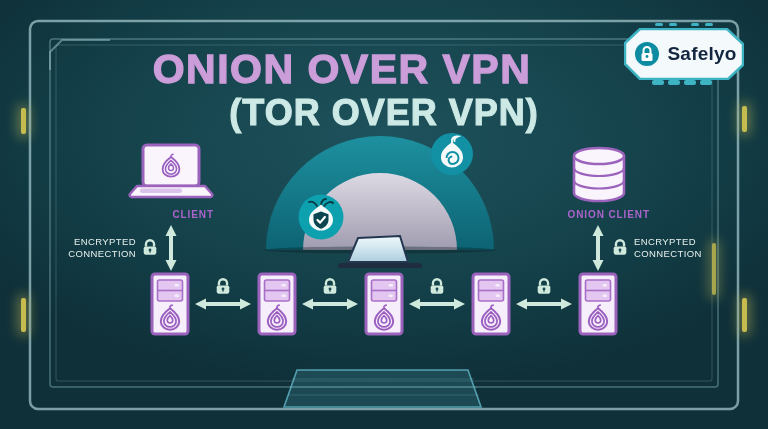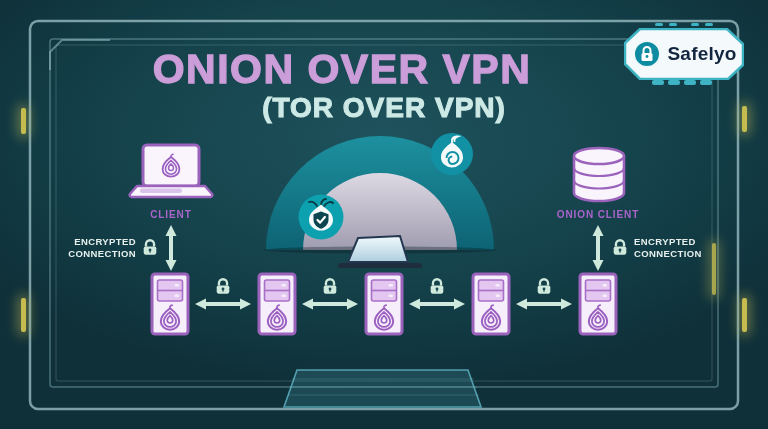--- a/index.html
+++ b/index.html
@@ -12,30 +12,30 @@
   .abs{position:absolute;}
   svg{display:block;}
   
   .title-main{
     left:0;top:46px;width:684px;text-align:center;
     font-size:41px;font-weight:bold;letter-spacing:1.5px;color:#cb9dd9;
     -webkit-text-stroke:1.3px #cb9dd9;
   }
   .title-sub{
     left:0;top:92px;width:768px;text-align:center;
-    font-size:28px;font-weight:bold;letter-spacing:1px;color:#cde9e6;
+    font-size:36px;font-weight:bold;letter-spacing:1px;color:#cde9e6;
     -webkit-text-stroke:1.1px #cde9e6;
   }
   
   .lbl{
     font-size:10px;font-weight:bold;letter-spacing:.9px;line-height:1.25;
-    color:#aa64cc;text-align:center;
+    color:#aa64cc;text-align:right;
   }
   .enc{
-    font-size:9.5px;font-weight:bold;letter-spacing:.4px;line-height:1.3;
+    font-size:9.5px;font-weight:normal;letter-spacing:.4px;line-height:1.3;
     color:#e7f0ed;
   }
   
   .glow{
     position:absolute;background:#d9cb52;border-radius:2px;opacity:.9;
     box-shadow:0 0 12px 4px rgba(216,200,88,.45);
   }
   
   .brand-wrap{left:624px;top:28px;width:120px;height:52px;}
   .brand-content{

